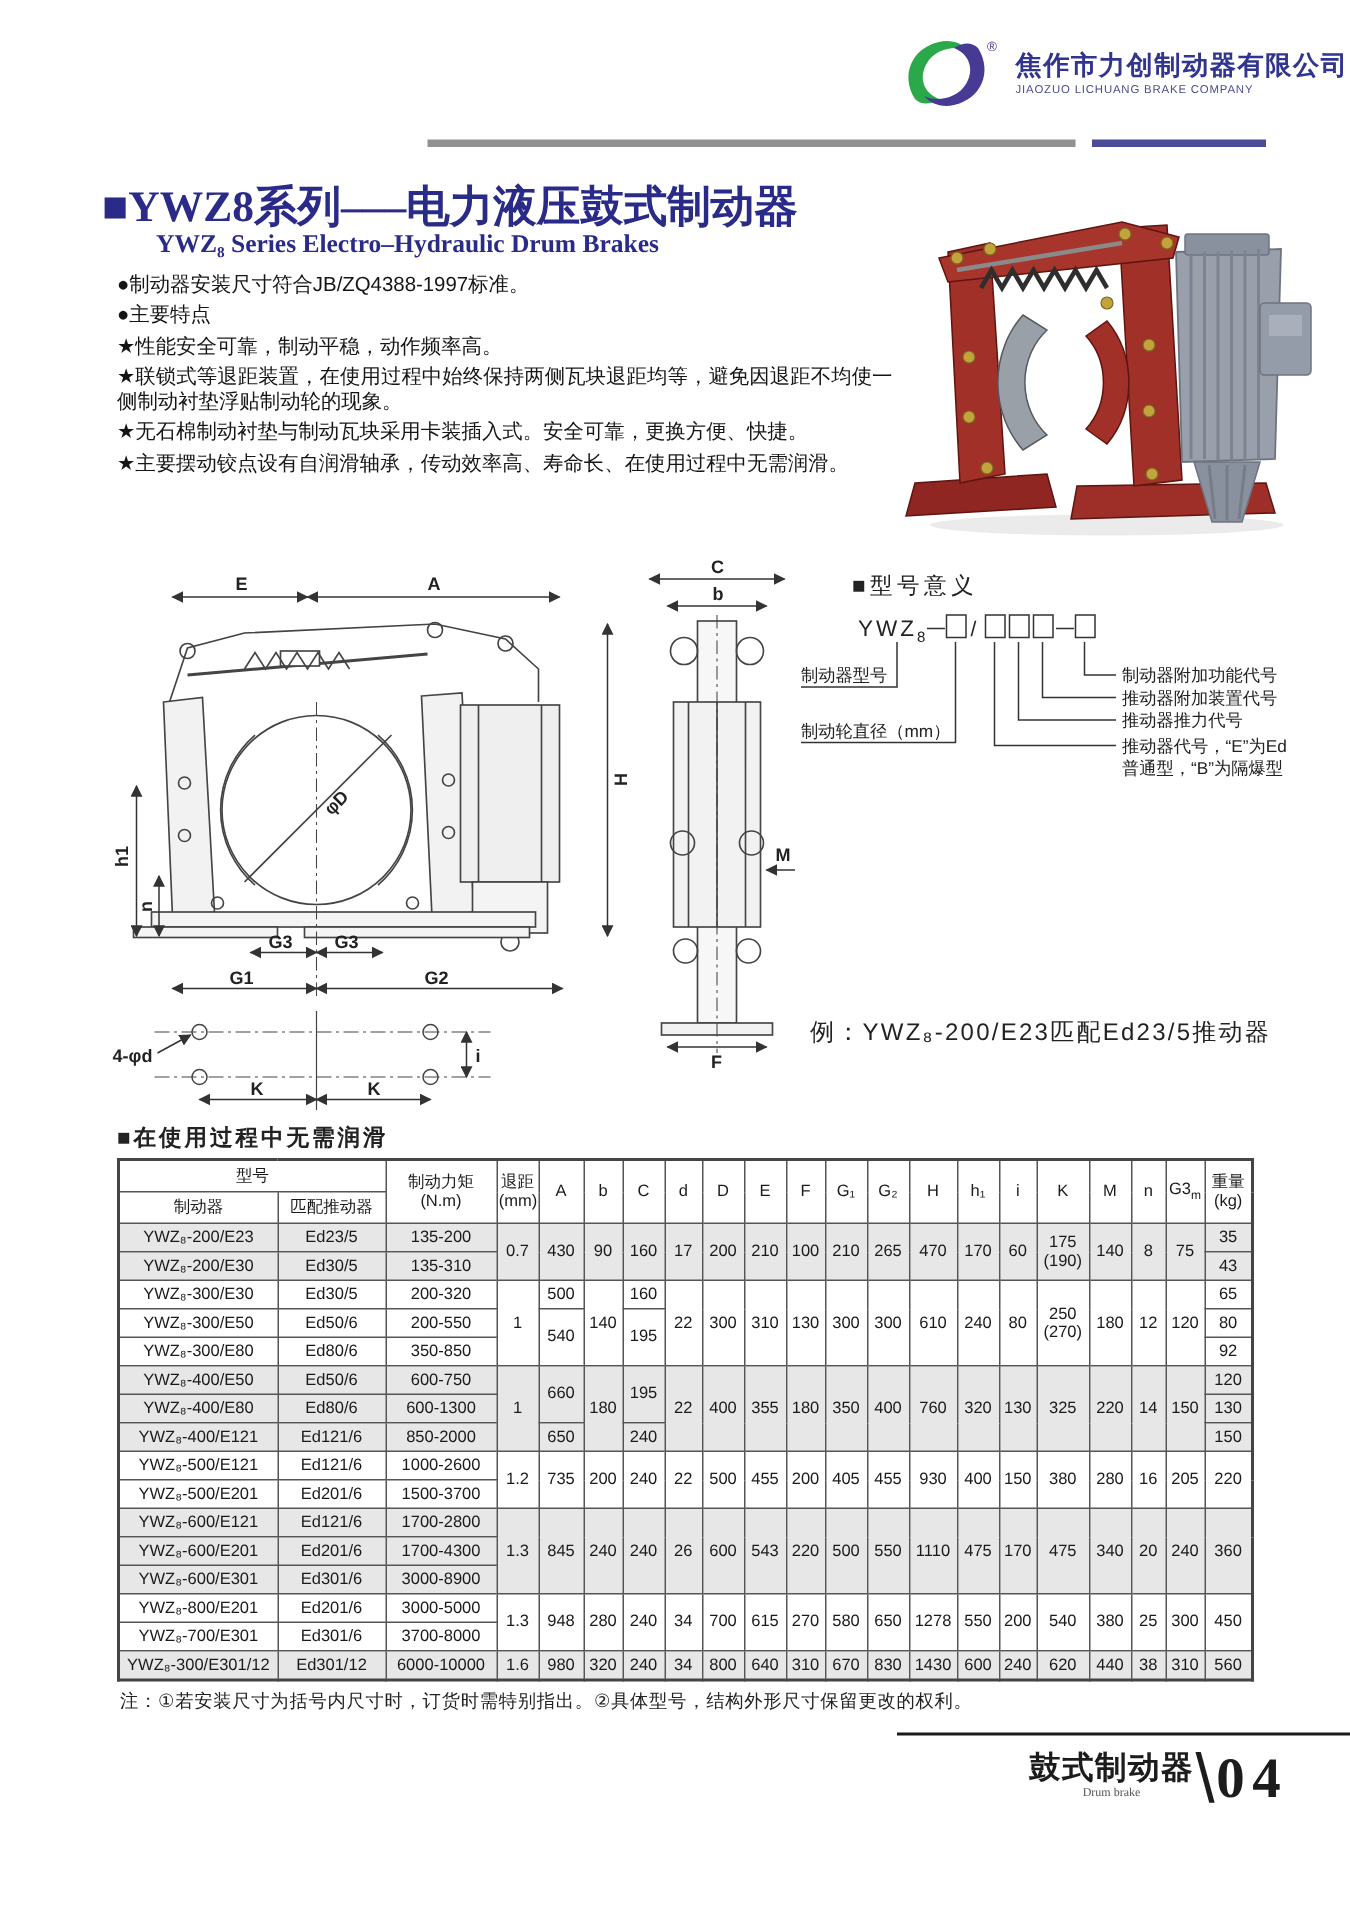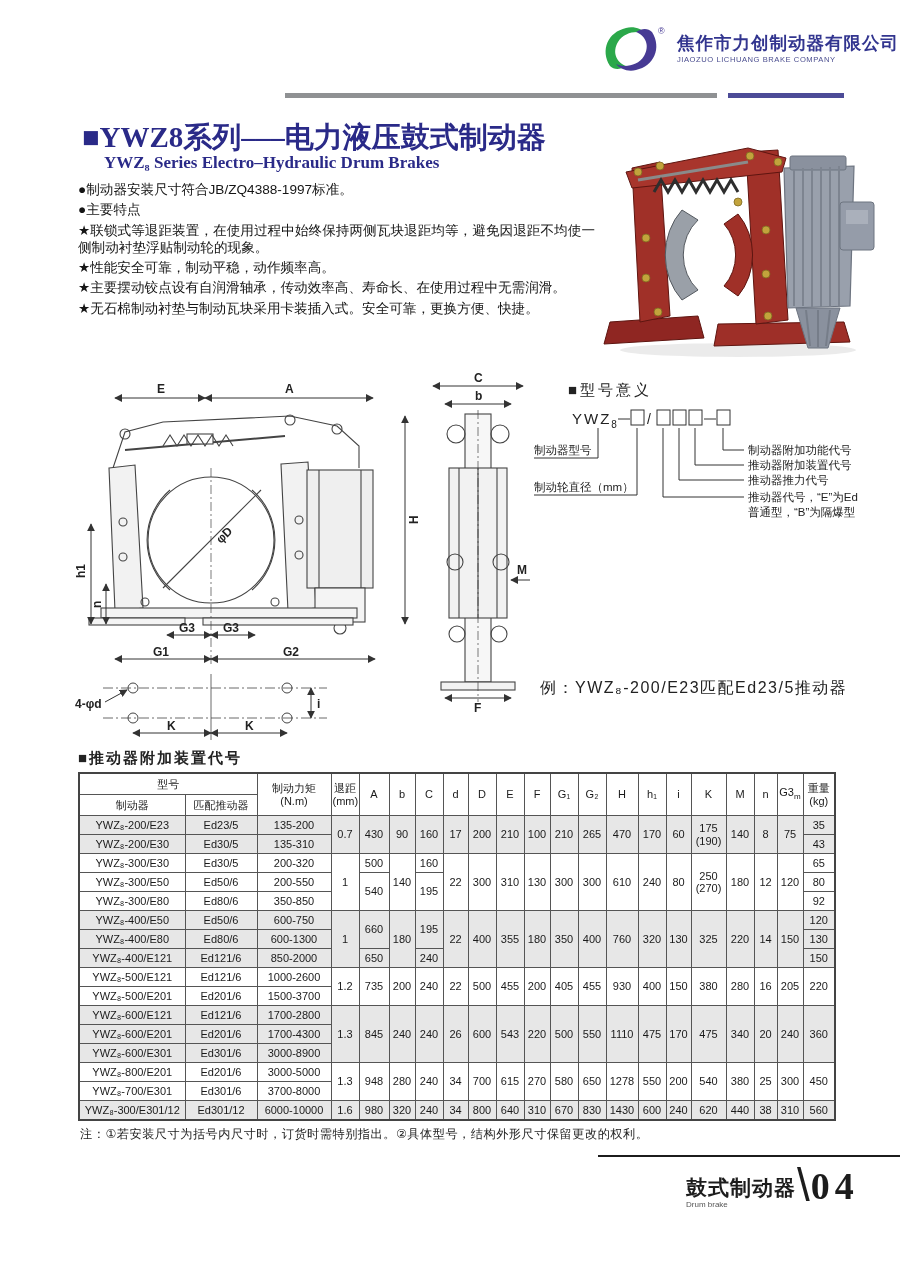--- a/index.html
+++ b/index.html
@@ -8,21 +8,21 @@
 
   
   .logo-block{position:absolute;left:596px;top:22px;display:flex;align-items:center;gap:9px;}
   .company-cn{font-size:17.5px;font-weight:bold;color:#32358f;letter-spacing:1px;line-height:1.1;}
   .company-en{font-size:7.6px;color:#4a4d8f;letter-spacing:.55px;margin-top:2px;}
   .bar{position:absolute;top:93px;height:5px;}
   .bar-gray{left:285px;width:432px;background:#8f9193;}
   .bar-purple{left:728px;width:116px;background:#4c4b97;}
 
   
-  .title-cn{position:absolute;left:82px;top:118px;font-family:"Liberation Serif","DejaVu Serif",serif;
+  .title-cn{position:absolute;left:68px;top:118px;font-family:"Liberation Serif","DejaVu Serif",serif;
             font-size:29px;font-weight:bold;color:#2a2a88;}
   .title-en{position:absolute;left:104px;top:153px;font-family:"Liberation Serif","DejaVu Serif",serif;
             font-size:17px;font-weight:bold;color:#2a2a88;}
 
   
   .features{position:absolute;left:78px;top:181px;width:517px;}
   .features p{margin:0 0 3px 0;font-size:13.6px;line-height:1.27;text-align:justify;color:#151515;}
 
   
   .photo{position:absolute;left:598px;top:110px;width:292px;height:252px;}
@@ -46,21 +46,21 @@
         font-size:11px;line-height:1.12;white-space:pre-line;color:#1a1a1a;height:18px;overflow:hidden;}
   th{height:20px;font-weight:normal;background:#fff;}
   tr.shade td{background:#e7e7e7;}
   sub{font-size:8px;}
 
   .note{position:absolute;left:80px;top:1126px;font-size:12.2px;color:#222;letter-spacing:.5px;}
 
   
   .footer-line{position:absolute;left:598px;top:1155px;width:302px;height:2px;background:#1c1c1c;}
   .footer{position:absolute;left:686px;top:1162px;display:flex;align-items:flex-start;}
-  .footer-cnwrap{text-align:left;margin-top:12px;}
+  .footer-cnwrap{text-align:center;margin-top:2px;font-family:Liberation Serif, serif;}
   .footer-cn{font-size:21px;font-weight:bold;color:#1c1c1c;letter-spacing:1px;}
   .footer-en{font-size:8px;color:#555;margin-top:-2px;}
   .footer-slash{font-size:46px;font-weight:300;color:#1c1c1c;line-height:1;margin:0 1px;}
   .footer-page{font-family:"Liberation Serif","DejaVu Serif",serif;font-size:38px;font-weight:bold;
                color:#1c1c1c;letter-spacing:5px;margin-top:2px;}
 </style>
 </head>
 <body>
 
 <div id="page">
@@ -78,24 +78,24 @@
   </div>
   <div class="bar bar-gray"></div>
   <div class="bar bar-purple"></div>
 
   <div class="title-cn">■YWZ8系列–––电力液压鼓式制动器</div>
   <div class="title-en">YWZ₈ Series Electro–Hydraulic Drum Brakes</div>
 
   <div class="features">
     <p>●制动器安装尺寸符合JB/ZQ4388-1997标准。</p>
     <p>●主要特点</p>
+    <p>★性能安全可靠，制动平稳，动作频率高。</p>
     <p>★联锁式等退距装置，在使用过程中始终保持两侧瓦块退距均等，避免因退距不均使一侧制动衬垫浮贴制动轮的现象。</p>
-    <p>★性能安全可靠，制动平稳，动作频率高。</p>
+    <p>★无石棉制动衬垫与制动瓦块采用卡装插入式。安全可靠，更换方便、快捷。</p>
     <p>★主要摆动铰点设有自润滑轴承，传动效率高、寿命长、在使用过程中无需润滑。</p>
-    <p>★无石棉制动衬垫与制动瓦块采用卡装插入式。安全可靠，更换方便、快捷。</p>
   </div>
 
   <svg class="photo" viewBox="0 0 292 252">
     <ellipse cx="140" cy="240" rx="118" ry="7" fill="rgba(0,0,0,0.08)"></ellipse>
 
     <polygon points="12,212 100,206 106,228 6,234" fill="#8f2622" stroke="#5e1510" stroke-width="1"></polygon>
     <polygon points="120,214 246,212 252,232 116,236" fill="#9e2f28" stroke="#5e1510" stroke-width="1"></polygon>
 
     <polygon points="34,58 62,52 72,206 42,212" fill="#a03028" stroke="#5e1510" stroke-width="1"></polygon>
 
@@ -271,21 +271,21 @@
     <text x="4" y="52" font-size="11.5">制动器型号</text>
     <text x="4" y="89" font-size="11.5">制动轮直径（mm）</text>
     <text x="218" y="52" font-size="11.5">制动器附加功能代号</text>
     <text x="218" y="67" font-size="11.5">推动器附加装置代号</text>
     <text x="218" y="82" font-size="11.5">推动器推力代号</text>
     <text x="218" y="99" font-size="11.5">推动器代号，“E”为Ed</text>
     <text x="218" y="114" font-size="11.5">普通型，“B”为隔爆型</text>
   </svg>
   <div class="example">例：YWZ₈-200/E23匹配Ed23/5推动器</div>
 
-  <div class="tbl-heading">■推动器附加装置代号</div>
+  <div class="tbl-heading">■在使用过程中无需润滑</div>
   <div class="tbl-wrap">
     <table>
       <colgroup>
         <col style="width:106px">
           <col style="width:72px">
           <col style="width:74px">
           <col style="width:28px">
         <col style="width:30px">
           <col style="width:26px">
           <col style="width:28px">

